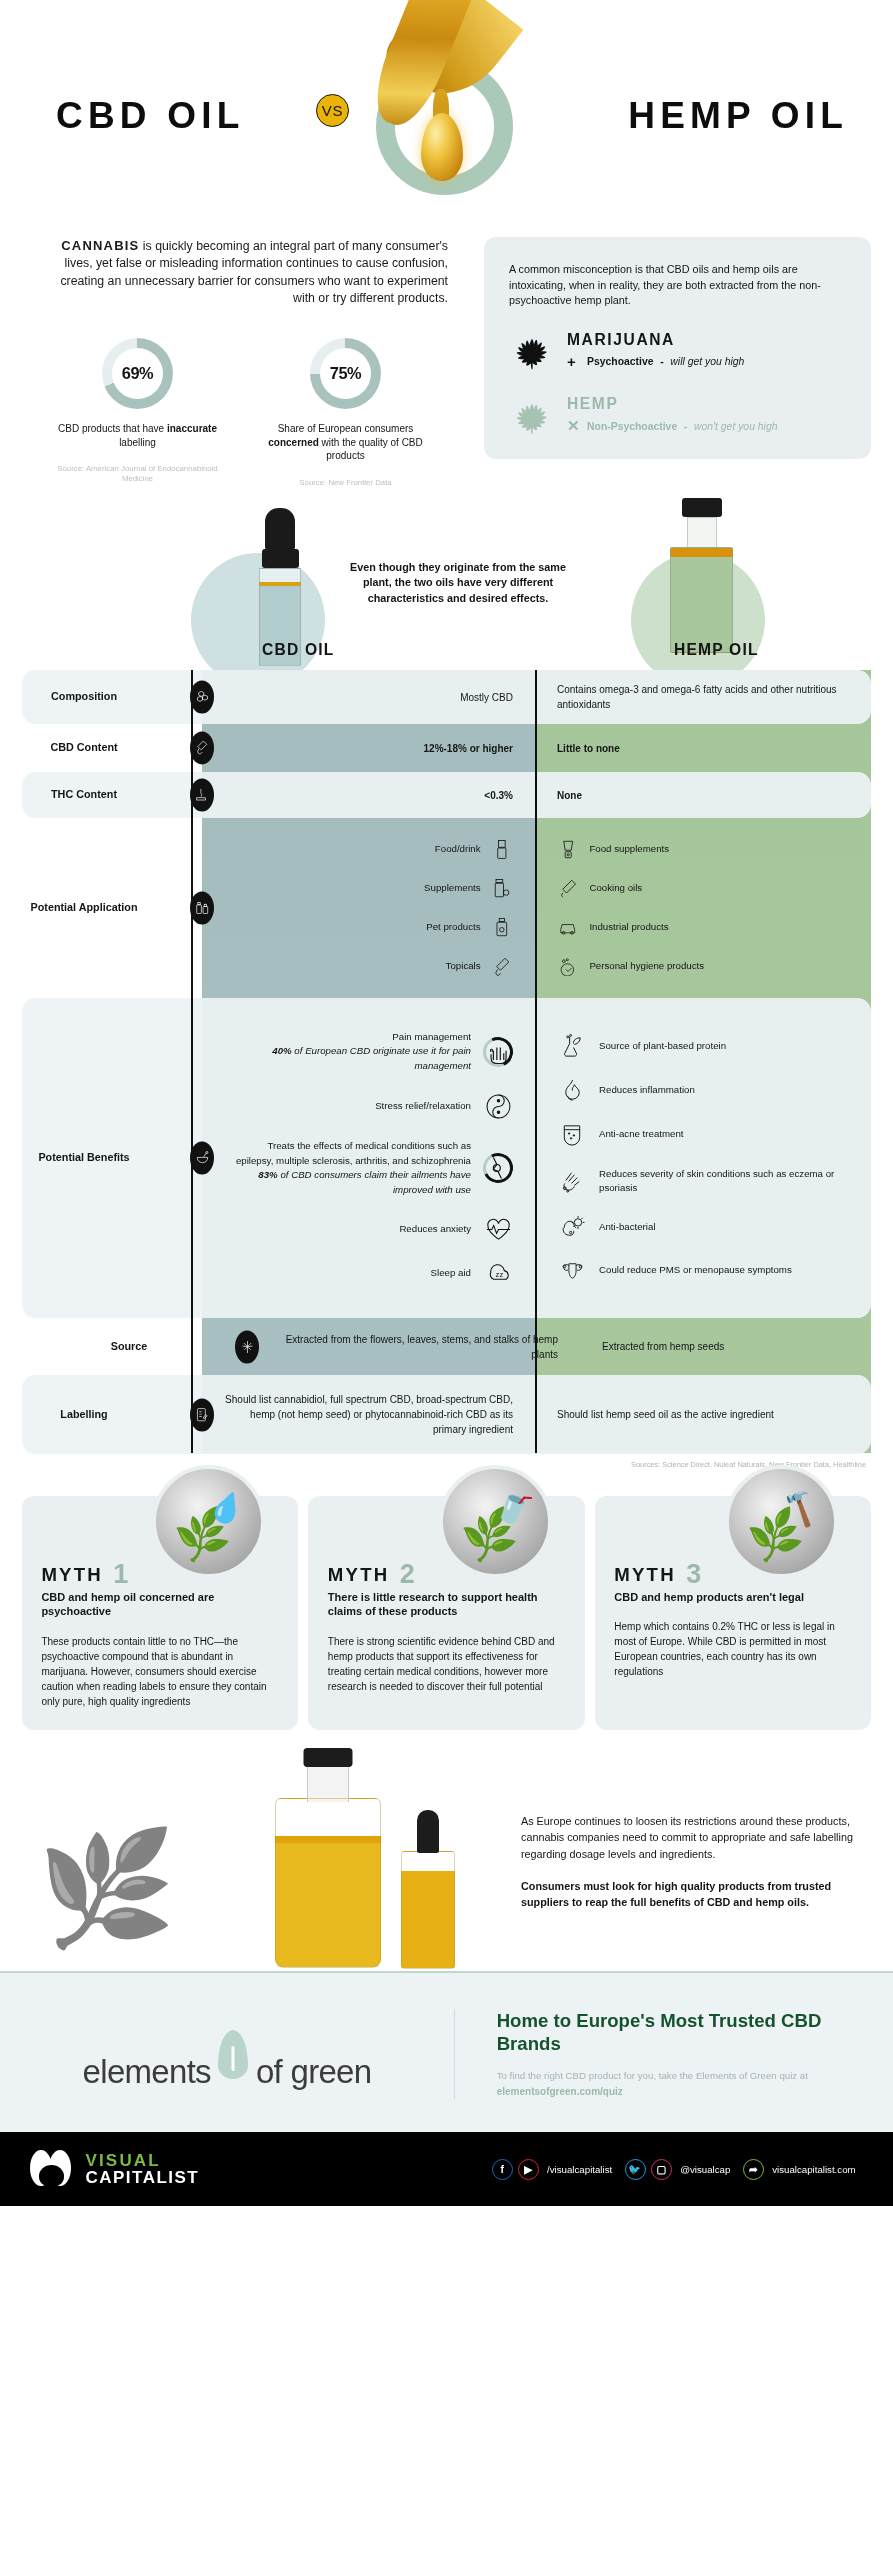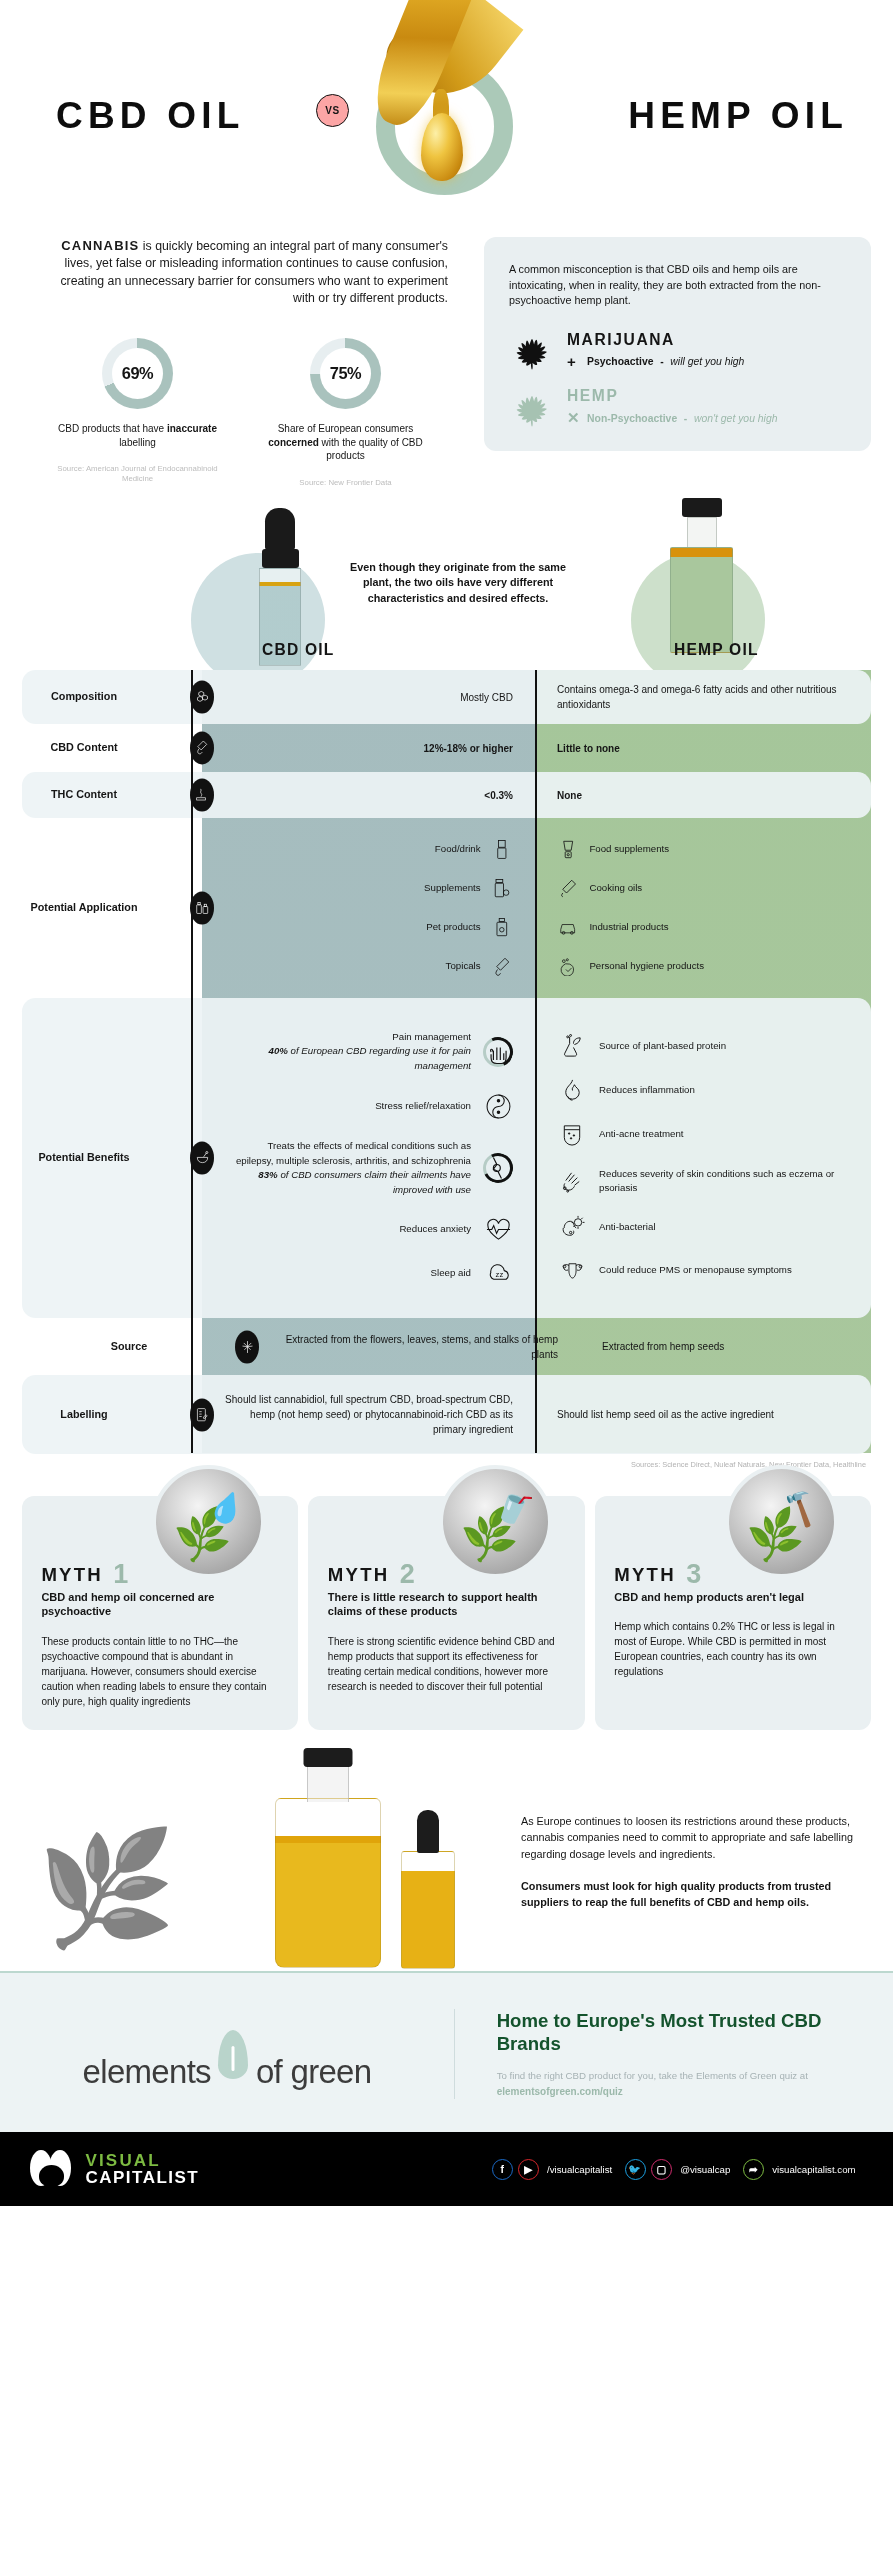--- a/index.html
+++ b/index.html
@@ -45,21 +45,21 @@
   .hero-left, .hero-right {
     position: absolute; font-weight: 800; font-size: 37px; letter-spacing: 5.2px;
     color: #0d0d0d; white-space: nowrap;
   }
   .hero-left { left: 56px; }
   .hero-right { right: 45px; }
   .hero-vs {
     position: absolute; left: 316px; top: 94px; width: 33px; height: 33px;
     border: 1.5px solid #111; border-radius: 50%;
     display: flex; align-items: center; justify-content: center;
-    font-size: 10px; font-weight: 700; letter-spacing: 0.7px; background: #fca5a5; z-index: 4;
+    font-size: 15px; font-weight: 400; letter-spacing: 0.7px; background: #eab308; z-index: 4;
   }
 
   
   .intro { position: relative; padding: 9px 0 15px; }
   .intro-left { position: absolute; left: 46px; top: 6px; width: 402px; }
   .intro-lede { font-size: 12.3px; line-height: 1.42; color: #1a1a1a; text-align: right; }
   .intro-lede b { font-weight: 800; letter-spacing: 1.2px; font-size: 13px; }
   .donuts { display: flex; gap: 25px; margin-top: 30px; }
   .donut-col { width: 183px; text-align: center; }
   .donut {
@@ -80,21 +80,21 @@
     background: #e9eff1; border-radius: 12px; padding: 25px 25px 22px;
   }
   .misc-text { font-size: 10.8px; line-height: 1.45; }
   .leafrow { display: flex; align-items: flex-start; gap: 12px; margin-top: 22px; }
   .leaf-ico { width: 46px; flex: 0 0 46px; display: flex; justify-content: center; padding-top: 1.5px; }
   .mj-name { font-size: 15.6px; font-weight: 800; letter-spacing: 1.6px; }
   .mj-sub { font-size: 10.4px; font-weight: 700; margin-top: 3.7px; display: flex; align-items: center; gap: 6.7px; }
   .mj-sub i { font-weight: 400; font-style: italic; }
   .sym { font-size: 15px; font-weight: 700; width: 13.4px; display: inline-block; }
   .hemprow .mj-name, .hemprow .mj-sub { color: #9cb9ab; }
-  .hemprow { margin-top: 15px; }
+  .hemprow { margin-top: 23px; }
 
   
   .banner { position: relative; height: 156px; }
   .circ-cbd {
     position: absolute; left: 191px; top: 39px; width: 134px; height: 134px;
     background: #cfe0e2; border-radius: 50%;
   }
   .circ-hemp {
     position: absolute; left: 631px; top: 39px; width: 134px; height: 134px;
     background: #cde0cb; border-radius: 50%;
@@ -525,21 +525,21 @@
               <path d="M15 11L20 4"></path>
               <circle cx="20.5" cy="3.5" r="1.8"></circle>
           </svg>
         </span>
       </div>
 
       <div class="cell-l">
         <div class="ben-item">
           <div class="ben-txt">
             <div>Pain management</div>
-            <div class="it"><b>40%</b><span> of European CBD regarding use it for pain management</span></div>
+            <div class="it"><b>40%</b><span> of European CBD originate use it for pain management</span></div>
           </div>
           <div class="ben-ico">
             <div class="arcwrap">
               <div class="arc arc-bg"></div>
               <div class="arc" style="border-top-color:#111;border-right-color:#111;transform:rotate(20deg);"></div>
               <svg width="30" height="30" viewBox="0 0 26 26" fill="none" stroke="#111" stroke-width="1" style="position:absolute;inset:0;">
                 <path d="M9 20v-8m3 8V9m3 11V9m3 11v-6"></path>
                   <path d="M7 13c-1-2 0-3 1-2l1 2"></path>
                   <path d="M7 15v3c0 3 2 5 5 5h4c3 0 4-2 4-5v-6"></path>
               </svg>

